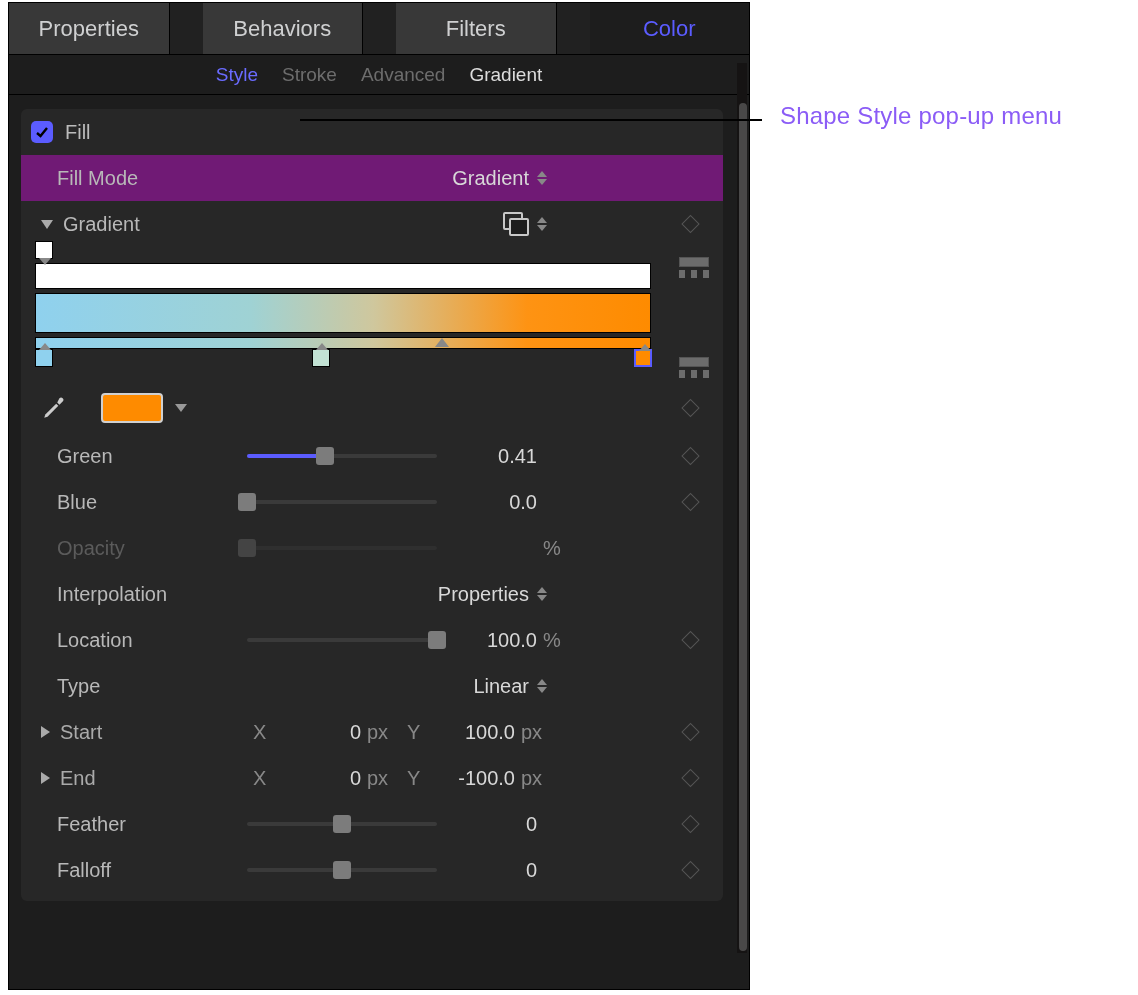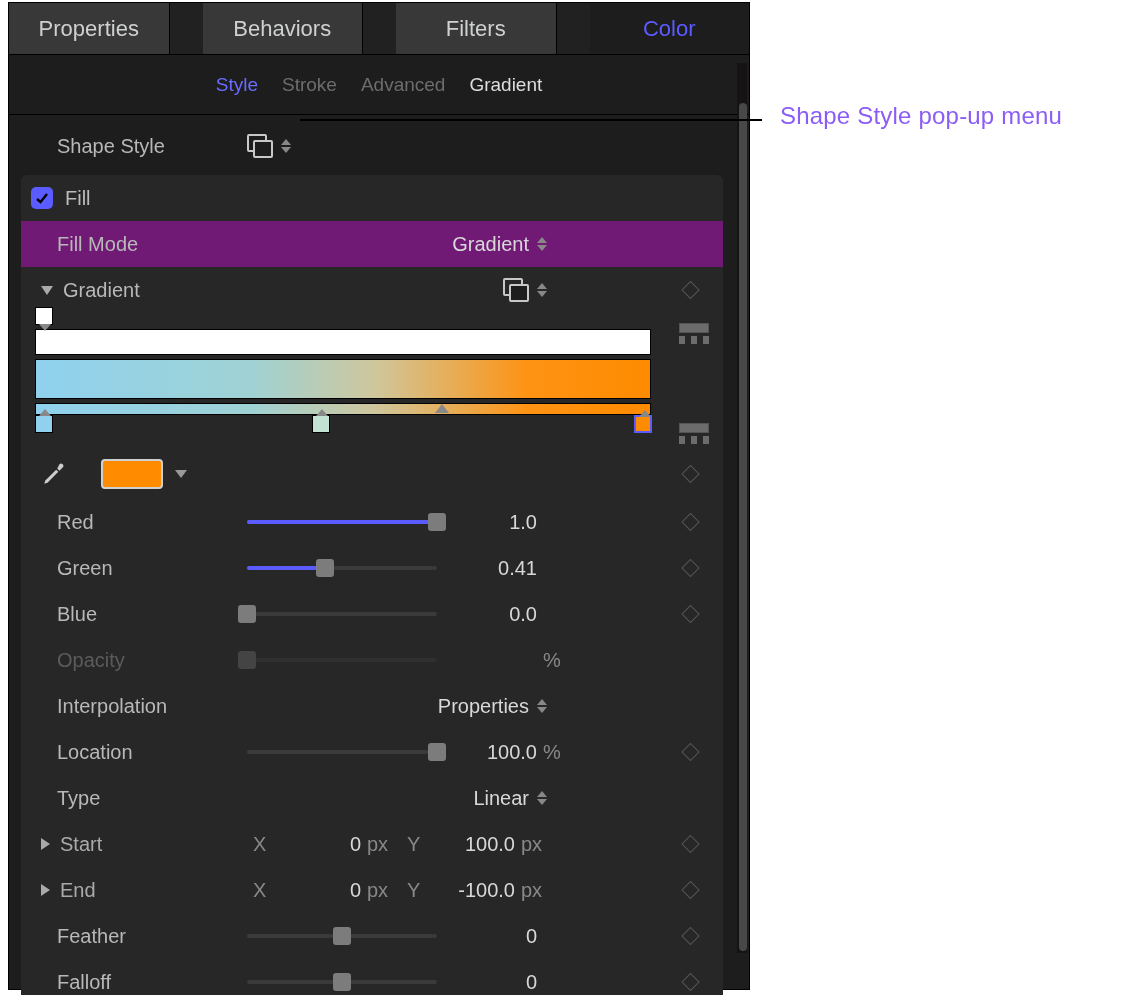--- a/index.html
+++ b/index.html
@@ -38,21 +38,21 @@
     background: #383838;
   }
   .toptab:last-child { border-right: none; }
   .toptab.active { color: #5b5cff; background: #1d1d1d; }
 
   
   .subtabs {
     display: flex;
     gap: 24px;
     justify-content: center;
-    height: 60px;
+    height: 40px;
     align-items: center;
     font-size: 19px;
     border-bottom: 1px solid #000;
     background: #1d1d1d;
   }
   .subtab { color: #6d6d6d; }
   .subtab.active { color: #6a6bff; }
   .subtab.white { color: #ddd; }
 
   
@@ -288,30 +288,20 @@
 
   <div class="subtabs">
     <div class="subtab active">Style</div>
     <div class="subtab">Stroke</div>
     <div class="subtab">Advanced</div>
     <div class="subtab white">Gradient</div>
   </div>
 
   <div class="body">
 
-    <div class="row">
-      <div class="label">Shape Style</div>
-      <div class="controls">
-        <span class="preset-icon"></span>
-        <span class="upd">
-            <span class="u"></span>
-            <span class="d"></span>
-          </span>
-      </div>
-    </div>
 
     <div class="fill-section">
       <div class="fill-header">
         <div class="checkbox">
           <svg viewBox="0 0 16 16">
               <polyline points="3,9 6.5,12 13,4" fill="none" stroke="#000" stroke-width="2.4"></polyline>
             </svg>
         </div>
         <div class="lbl">Fill</div>
       </div>
@@ -372,30 +362,20 @@
       <div class="color-row">
         <svg class="eyedropper" viewBox="0 0 24 24">
           <path d="M3 21 L6 20 L16 10 L14 8 L4 18 Z" fill="#ccc"></path>
           <path d="M15 7 L17 9 L20 6 C21 5 21 4 20 3 C19 2 18 2 17 3 Z" fill="#ccc"></path>
         </svg>
         <div class="swatch"></div>
         <span class="chev"></span>
         <span class="kf"></span>
       </div>
 
-      <div class="sliderrow">
-        <div class="label">Red</div>
-        <div class="slider">
-          <div class="track"></div>
-            <div class="fill" style="width:100%"></div>
-          <div class="thumb" style="left:100%"></div>
-        </div>
-        <div class="val">1.0</div>
-        <span class="kf"></span>
-      </div>
 
       <div class="sliderrow">
         <div class="label">Green</div>
         <div class="slider">
           <div class="track"></div>
             <div class="fill" style="width:41%"></div>
           <div class="thumb" style="left:41%"></div>
         </div>
         <div class="val">0.41</div>
         <span class="kf"></span>

